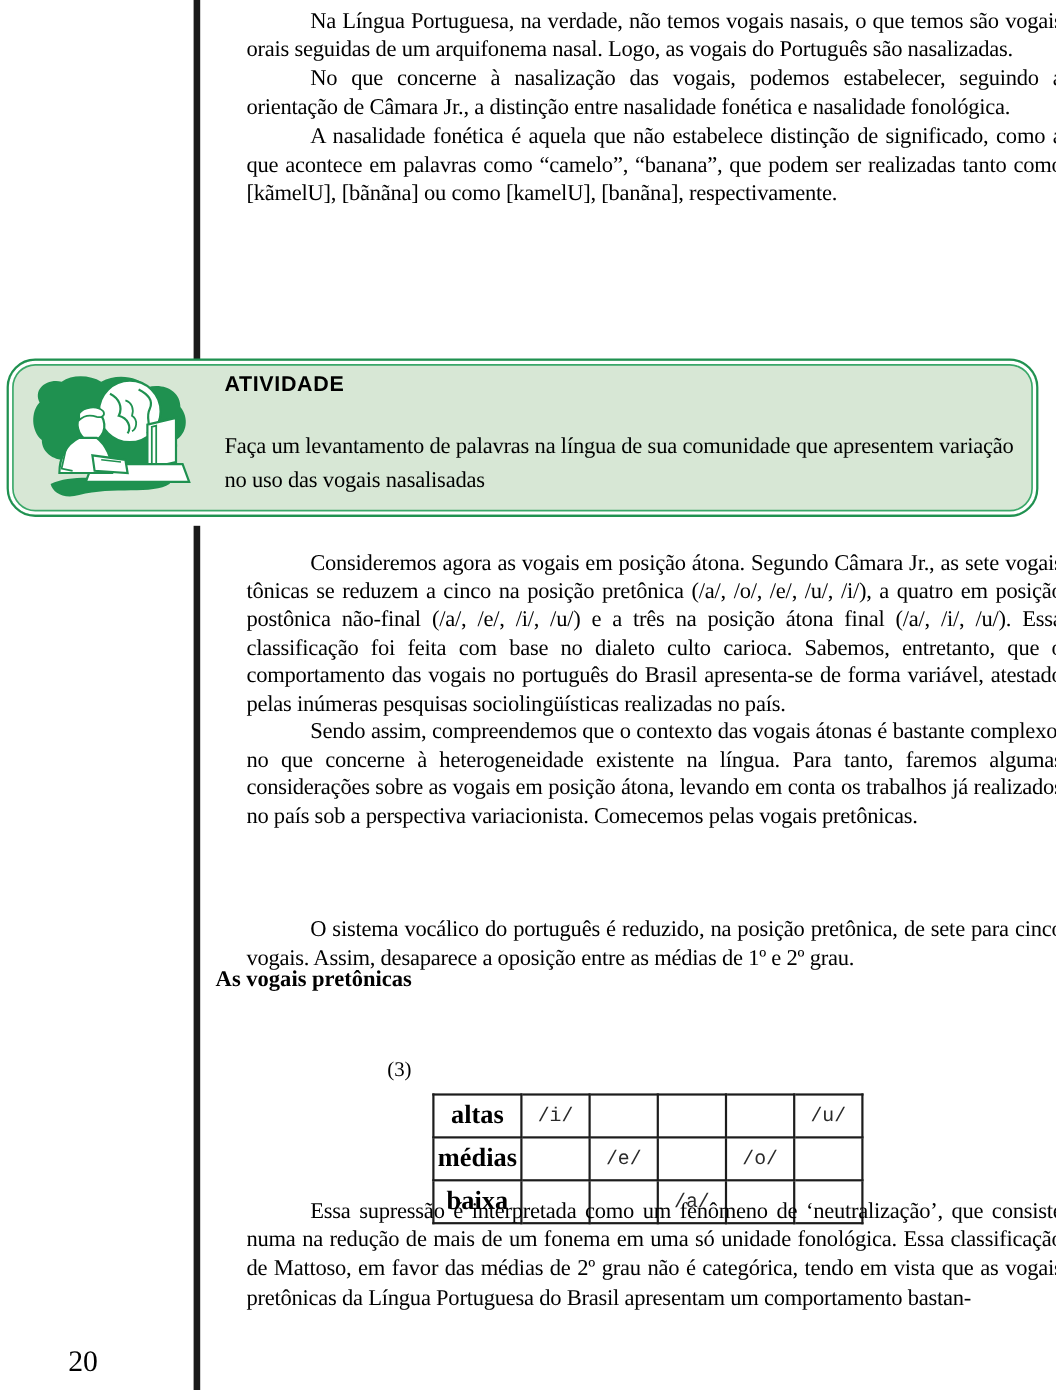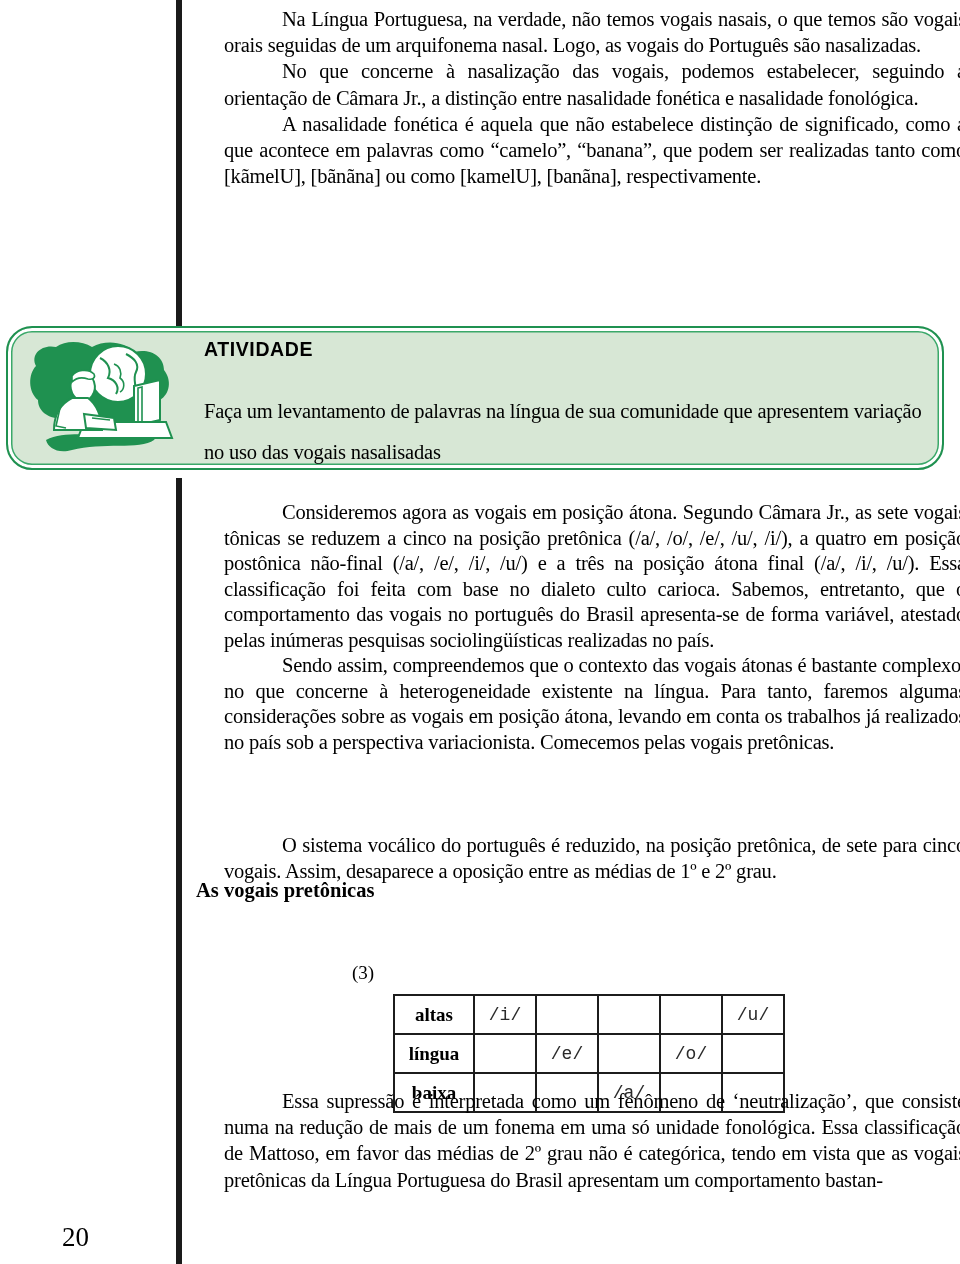--- a/index.html
+++ b/index.html
@@ -73,21 +73,21 @@
     font-weight: bold;
     letter-spacing: 0.6px;
     font-family: Liberation Sans, sans-serif;
   }
   .act-text {
     position: absolute;
     left: 204px;
     top: 391px;
     width: 740px;
     font-size: 20.5px;
-    line-height: 41px;
+    line-height: 31px;
     letter-spacing: -0.2px;
     font-family: "Liberation Serif", serif;
   }
 
   
   .act-icon {
     position: absolute;
     left: 22px;
     top: 336px;
     width: 160px;
@@ -125,21 +125,21 @@
   .vtable td {
     border: 2px solid #1c1c1c;
     height: 37px;
     text-align: center;
     vertical-align: middle;
     padding: 0;
   }
   .vtable td.lbl {
     width: 78px;
     font-weight: bold;
-    font-size: 19px;
+    font-size: 24px;
     font-family: "Liberation Serif", serif;
   }
   .vtable td.cell {
     width: 60px;
     font-size: 18px;
     font-family: "Liberation Mono", monospace;
     color: #2a2a2a;
   }
 
   
@@ -217,21 +217,21 @@
   <tbody>
     <tr>
       <td class="lbl">altas</td>
       <td class="cell">/i/</td>
       <td class="cell"></td>
       <td class="cell"></td>
       <td class="cell"></td>
       <td class="cell">/u/</td>
     </tr>
     <tr>
-      <td class="lbl">língua</td>
+      <td class="lbl">médias</td>
       <td class="cell"></td>
       <td class="cell">/e/</td>
       <td class="cell"></td>
       <td class="cell">/o/</td>
       <td class="cell"></td>
     </tr>
     <tr>
       <td class="lbl">baixa</td>
       <td class="cell"></td>
       <td class="cell"></td>

